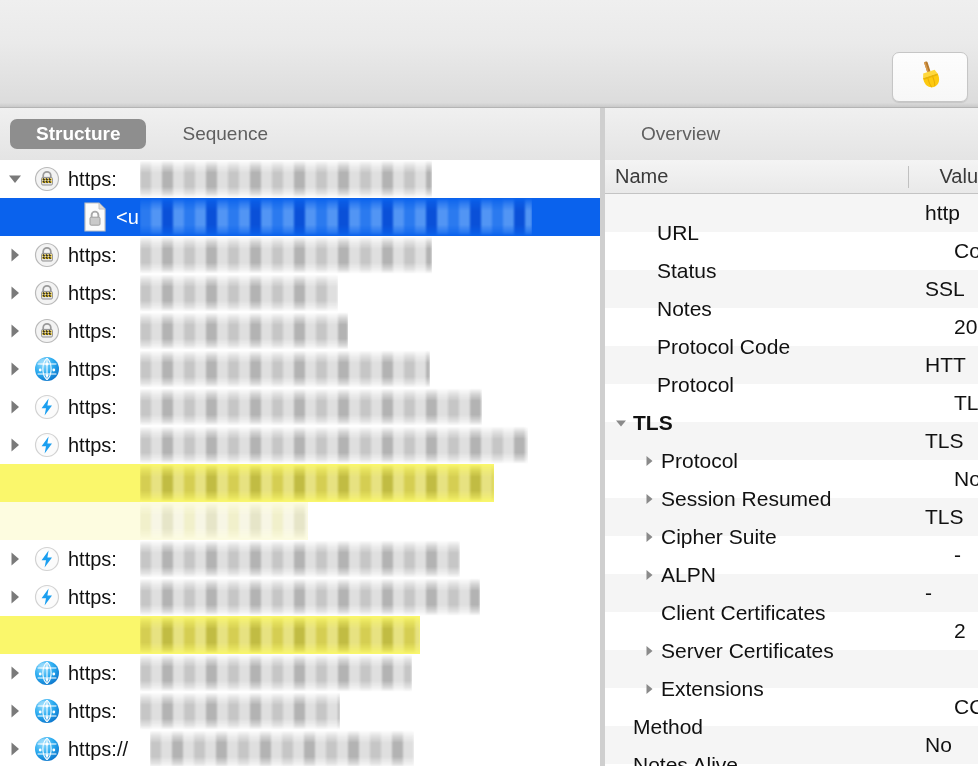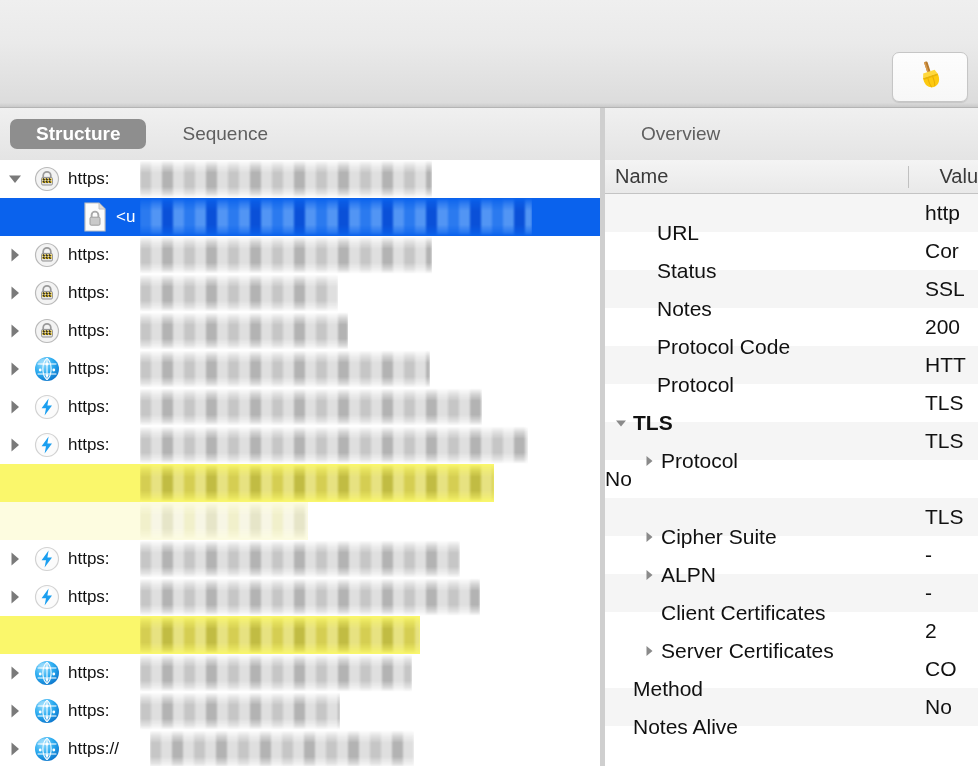--- a/index.html
+++ b/index.html
@@ -47,21 +47,21 @@
     background:#cfcfcf;
   }
 
   
   .treepane {
     position:absolute; left:0; top:160px; width:600px; height:606px;
     background:#ffffff; overflow:hidden;
   }
   .trow {
     position:relative; height:38px; display:flex; align-items:center;
-    font-size:17px; color:#111; white-space:nowrap;
+    font-size:20px; color:#111; white-space:nowrap;
   }
   .trow.sel { background:#0a62ed; color:#ffffff; }
   .disc {
     width:30px; flex:0 0 30px; display:flex; align-items:center; justify-content:center;
   }
   .disc svg { display:block; }
   .ico { width:34px; flex:0 0 34px; display:flex; align-items:center; justify-content:center; }
   .lbl { padding-left:4px; }
   .trow.child .disc { visibility:hidden; }
   .trow.child .ico { margin-left:48px; }
@@ -84,21 +84,21 @@
     font-size:20px; color:#3a3a3a;
   }
   .dhead .hname { padding-left:10px; width:320px; }
   .dhead .hsep { width:1px; height:22px; background:#c0c0c0; }
   .dhead .hval { padding-left:8px;margin-left:23px; }
   .drow {
     display:flex; height:38px; align-items:center;
     font-size:21px; color:#111; white-space:nowrap;
   }
   .drow.odd  { background:#f5f5f5; }
-  .drow.even { background:#ffffff; }
+  .drow.even { background:#ffffff;gap:29px; }
   .dname { width:320px; display:flex; align-items:center; overflow:hidden;margin-top:40px; }
   .dval  { flex:1; overflow:hidden; }
   .tri { width:24px; flex:0 0 24px; display:flex; align-items:center; justify-content:center; }
   .tri svg { display:block; }
   .ind0 { padding-left:28px; }
   .ind1 { padding-left:4px; }
   .ind2 { padding-left:32px; }
   .bold { font-weight:bold; }
 </style>
 </head>
@@ -559,20 +559,28 @@
             <div class="tri">
               <svg width="14" height="14" viewBox="0 0 14 14">
                 <path d="M4.5 2 L10.5 7 L4.5 12 Z" fill="#8a8a8a"></path>
               </svg>
             </div>
             <span>Protocol</span>
           </div>
           <div class="dval">TLS</div>
         </div>
         <div class="drow even">
+          <div class="dname ind2">
+            <div class="tri">
+              <svg width="14" height="14" viewBox="0 0 14 14">
+                <path d="M4.5 2 L10.5 7 L4.5 12 Z" fill="#8a8a8a"></path>
+              </svg>
+            </div>
+            <span>Session Resumed</span>
+          </div>
           <div class="dval">No</div>
         </div>
         <div class="drow odd">
           <div class="dname ind2">
             <div class="tri">
               <svg width="14" height="14" viewBox="0 0 14 14">
                 <path d="M4.5 2 L10.5 7 L4.5 12 Z" fill="#8a8a8a"></path>
               </svg>
             </div>
             <span>Cipher Suite</span>
@@ -601,20 +609,31 @@
           <div class="dname ind2">
             <div class="tri">
               <svg width="14" height="14" viewBox="0 0 14 14">
                 <path d="M4.5 2 L10.5 7 L4.5 12 Z" fill="#8a8a8a"></path>
               </svg>
             </div>
             <span>Server Certificates</span>
           </div>
           <div class="dval">2</div>
         </div>
+        <div class="drow odd">
+          <div class="dname ind2">
+            <div class="tri">
+              <svg width="14" height="14" viewBox="0 0 14 14">
+                <path d="M4.5 2 L10.5 7 L4.5 12 Z" fill="#8a8a8a"></path>
+              </svg>
+            </div>
+            <span>Extensions</span>
+          </div>
+          <div class="dval"></div>
+        </div>
         <div class="drow even">
           <div class="dname ind1">
             <div class="tri"></div>
             <span>Method</span>
           </div>
           <div class="dval">CO</div>
         </div>
         <div class="drow odd">
           <div class="dname ind1">
             <div class="tri"></div>

